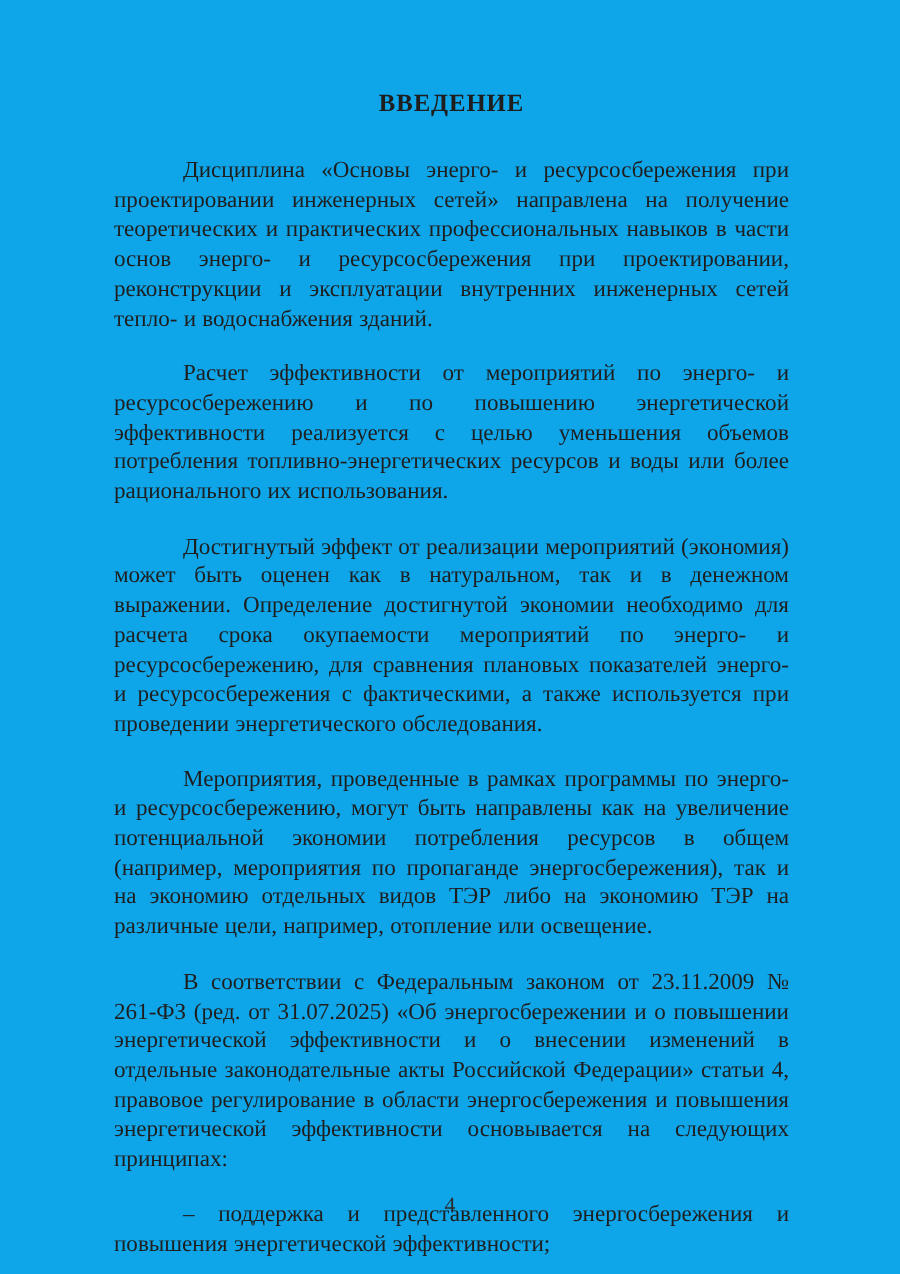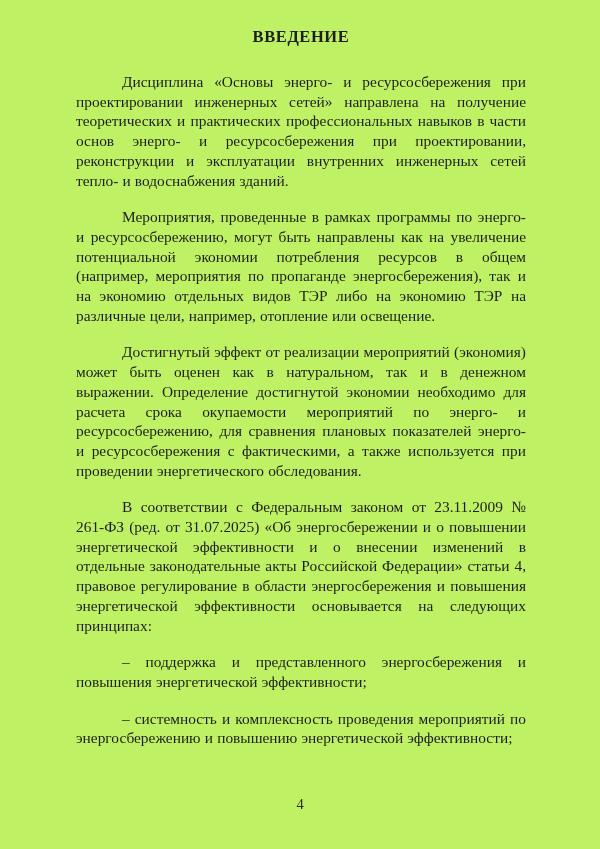--- a/index.html
+++ b/index.html
@@ -5,24 +5,24 @@
   html, body {
     margin: 0;
     padding: 0;
     background: #ffffff;
   }
   .page {
     position: relative;
     width: 600px;
     height: 849px;
     box-sizing: border-box;
-    background: #bef264;
+    background: #0ea5e9;
     font-family: "Liberation Serif", "DejaVu Serif", serif;
     color: #1e1e1e;
-    padding: 27px 57px 0 59px;
+    padding: 59px 57px 0 59px;
     overflow: hidden;
   }
   .doc-title {
     margin: 0 0 25px 0;
     text-align: center;
     font-size: 16.5px;
     font-weight: bold;
     letter-spacing: 0.6px;
     line-height: 20px;
   }
@@ -47,21 +47,22 @@
   }
 </style>
 </head>
 <body>
 
 <div class="page">
   <h1 class="doc-title">ВВЕДЕНИЕ</h1>
 
   <div class="doc-body">
     <p>Дисциплина «Основы энерго- и ресурсосбережения при проектировании инженерных сетей» направлена на получение теоретических и практических профессиональных навыков в части основ энерго- и ресурсосбережения при проектировании, реконструкции и эксплуатации внутренних инженерных сетей тепло- и водоснабжения зданий.</p>
+    <p>Расчет эффективности от мероприятий по энерго- и ресурсосбережению и по повышению энергетической эффективности реализуется с целью уменьшения объемов потребления топливно-энергетических ресурсов и воды или более рационального их использования.</p>
+    <p>Достигнутый эффект от реализации мероприятий (экономия) может быть оценен как в натуральном, так и в денежном выражении. Определение достигнутой экономии необходимо для расчета срока окупаемости мероприятий по энерго- и ресурсосбережению, для сравнения плановых показателей энерго- и ресурсосбережения с фактическими, а также используется при проведении энергетического обследования.</p>
     <p>Мероприятия, проведенные в рамках программы по энерго- и ресурсосбережению, могут быть направлены как на увеличение потенциальной экономии потребления ресурсов в общем (например, мероприятия по пропаганде энергосбережения), так и на экономию отдельных видов ТЭР либо на экономию ТЭР на различные цели, например, отопление или освещение.</p>
-    <p>Достигнутый эффект от реализации мероприятий (экономия) может быть оценен как в натуральном, так и в денежном выражении. Определение достигнутой экономии необходимо для расчета срока окупаемости мероприятий по энерго- и ресурсосбережению, для сравнения плановых показателей энерго- и ресурсосбережения с фактическими, а также используется при проведении энергетического обследования.</p>
     <p>В соответствии с Федеральным законом от 23.11.2009 № 261-ФЗ (ред. от 31.07.2025) «Об энергосбережении и о повышении энергетической эффективности и о внесении изменений в отдельные законодательные акты Российской Федерации» статьи 4, правовое регулирование в области энергосбережения и повышения энергетической эффективности основывается на следующих принципах:</p>
     <p>– поддержка и представленного энергосбережения и повышения энергетической эффективности;</p>
     <p>– системность и комплексность проведения мероприятий по энергосбережению и повышению энергетической эффективности;</p>
   </div>
 
   <div class="page-number">4</div>
 </div>
 
 </body></html>

